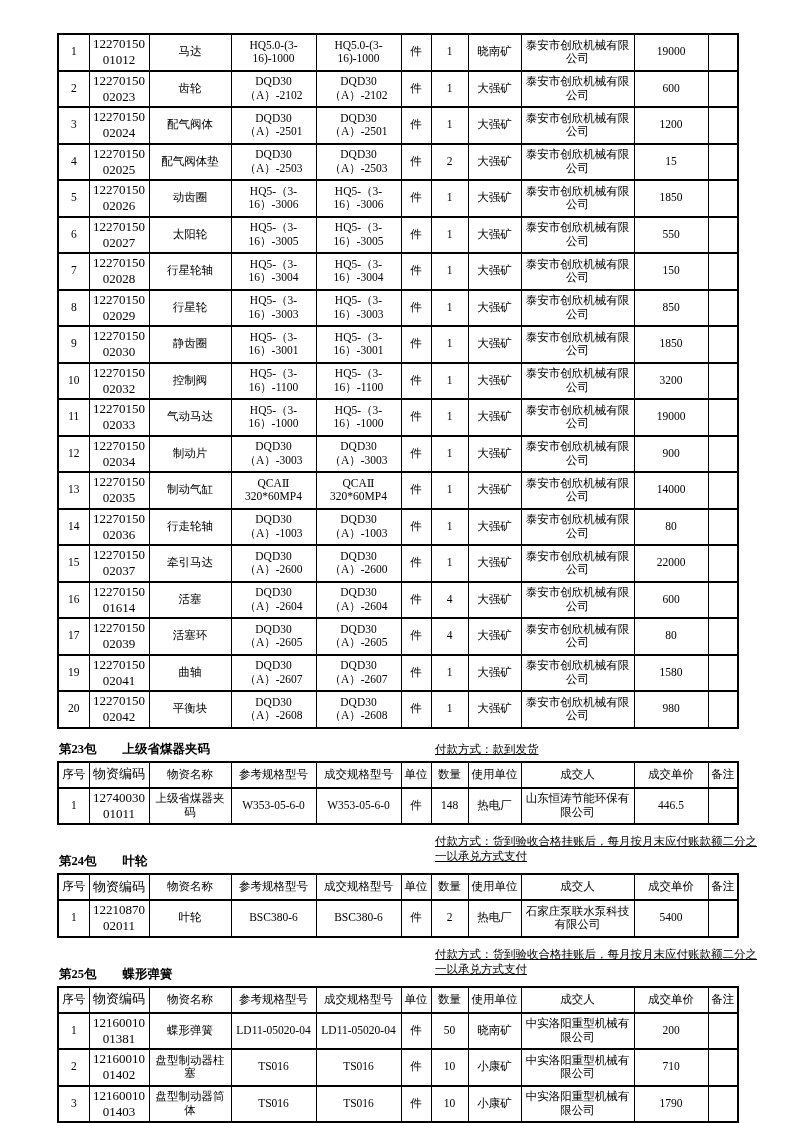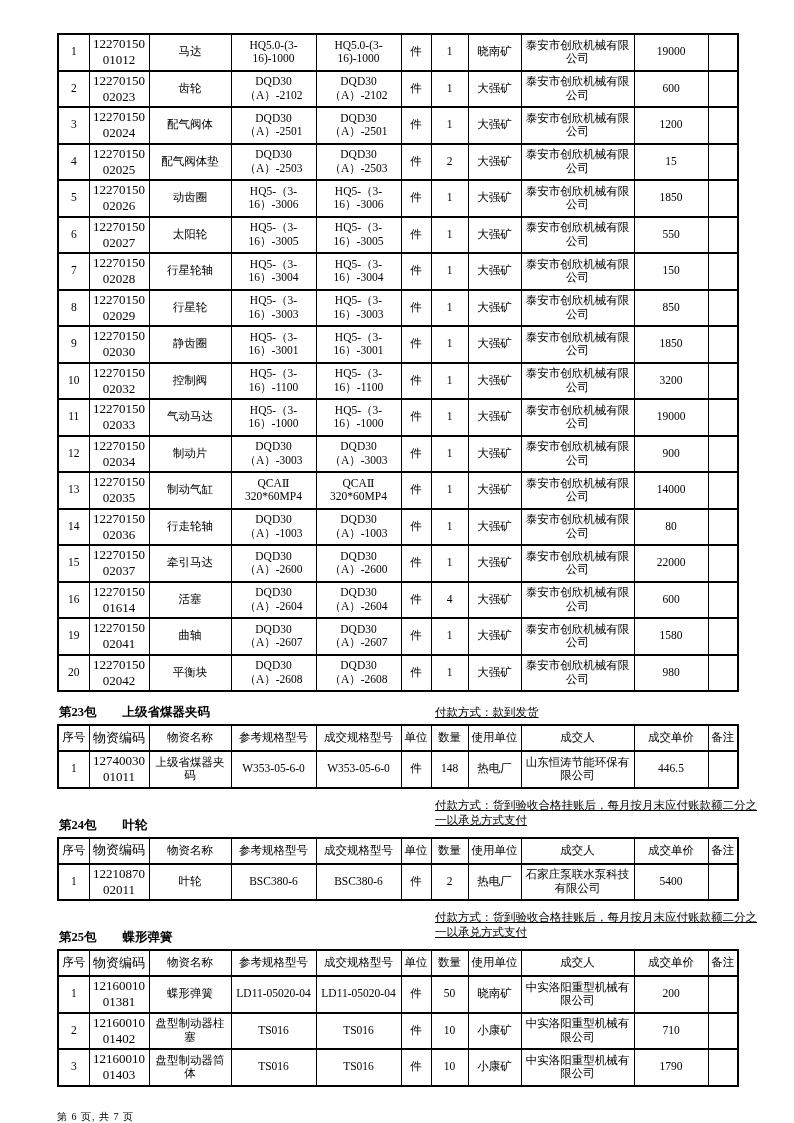--- a/index.html
+++ b/index.html
@@ -292,20 +292,33 @@
           <td class="c3">DQD30（A）-2604</td>
           <td class="c4">DQD30（A）-2604</td>
           <td class="c5">件</td>
           <td class="c6">4</td>
           <td class="c7">大强矿</td>
           <td class="c8">泰安市创欣机械有限公司</td>
           <td class="c9">600</td>
           <td class="c10"></td>
         </tr>
         <tr>
+          <td class="c0">17</td>
+          <td class="c1">12270150 02039</td>
+          <td class="c2">活塞环</td>
+          <td class="c3">DQD30（A）-2605</td>
+          <td class="c4">DQD30（A）-2605</td>
+          <td class="c5">件</td>
+          <td class="c6">4</td>
+          <td class="c7">大强矿</td>
+          <td class="c8">泰安市创欣机械有限公司</td>
+          <td class="c9">80</td>
+          <td class="c10"></td>
+        </tr>
+        <tr>
           <td class="c0">19</td>
           <td class="c1">12270150 02041</td>
           <td class="c2">曲轴</td>
           <td class="c3">DQD30（A）-2607</td>
           <td class="c4">DQD30（A）-2607</td>
           <td class="c5">件</td>
           <td class="c6">1</td>
           <td class="c7">大强矿</td>
           <td class="c8">泰安市创欣机械有限公司</td>
           <td class="c9">1580</td>

